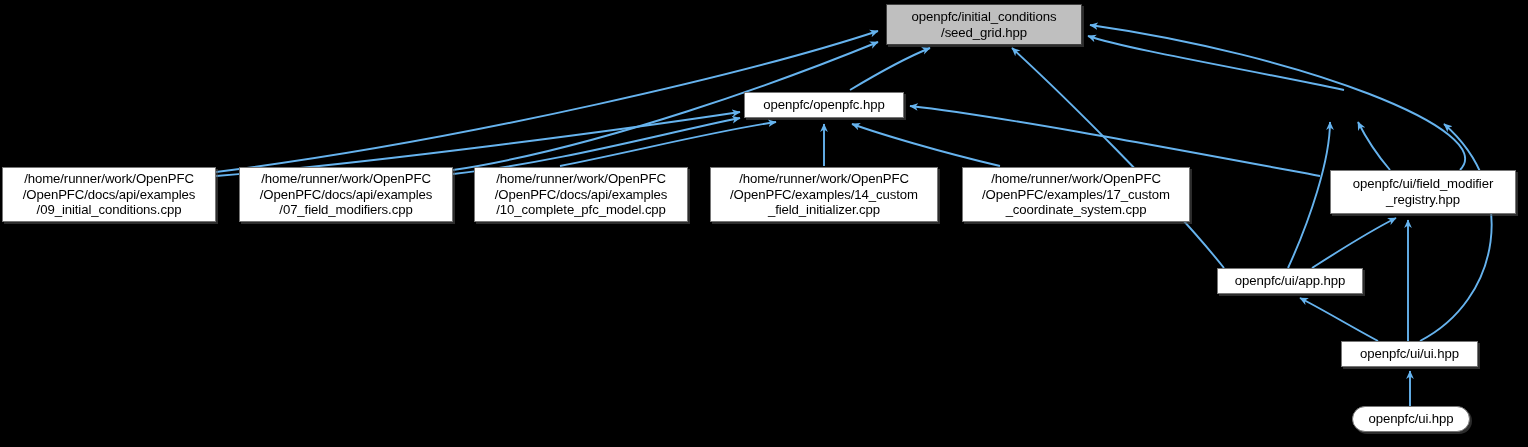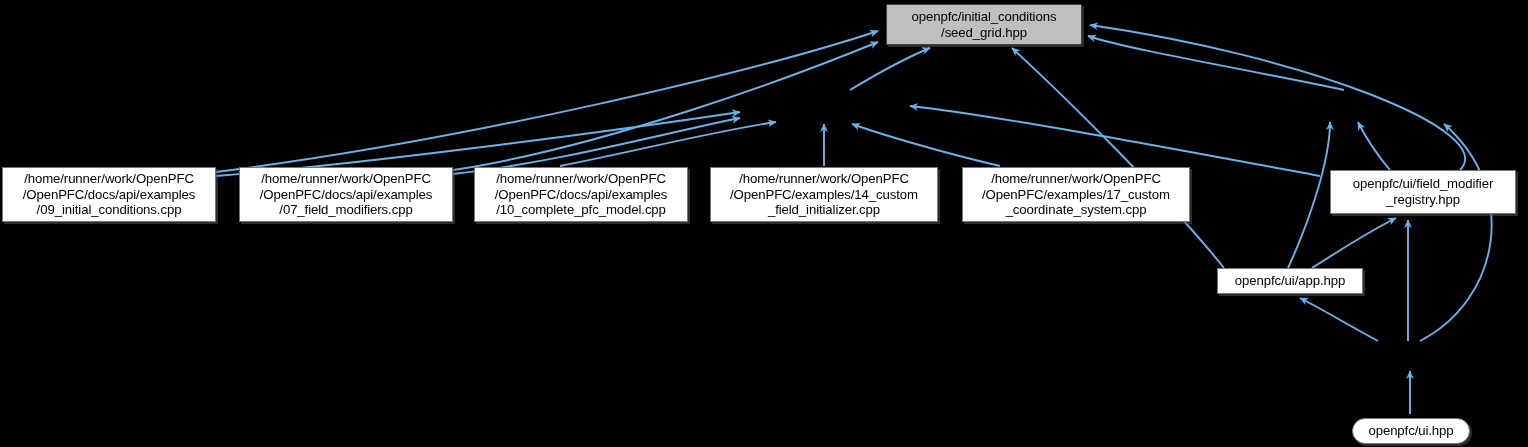--- a/index.html
+++ b/index.html
@@ -72,20 +72,23 @@
 
       <path d="M1410,414 L1410,371"></path>
     </g>
   </svg>
 
   <div class="node-box root" style="left:886px;top:4px;width:196px;height:41px;">
     <span class="node-label">openpfc/initial_conditions
 /seed_grid.hpp</span>
   </div>
 
+  <div class="node-box" style="left:744px;top:92px;width:160px;height:26px;">
+    <span class="node-label">openpfc/openpfc.hpp</span>
+  </div>
 
 
   <div class="node-box" style="left:2px;top:167px;width:214px;height:55px;">
     <span class="node-label">/home/runner/work/OpenPFC
 /OpenPFC/docs/api/examples
 /09_initial_conditions.cpp</span>
   </div>
 
   <div class="node-box" style="left:239px;top:167px;width:214px;height:55px;">
     <span class="node-label">/home/runner/work/OpenPFC
@@ -113,18 +116,21 @@
 
   <div class="node-box" style="left:1314px;top:170px;width:186px;height:44px;margin-left:16px;">
     <span class="node-label">openpfc/ui/field_modifier
 _registry.hpp</span>
   </div>
 
   <div class="node-box" style="left:1217px;top:268px;width:146px;height:26px;">
     <span class="node-label">openpfc/ui/app.hpp</span>
   </div>
 
+  <div class="node-box" style="left:1341px;top:341px;width:137px;height:26px;">
+    <span class="node-label">openpfc/ui/ui.hpp</span>
+  </div>
 
-  <div class="node-box" style="left:1352px;top:418px;width:118px;height:26px;border-radius:13px;">
+  <div class="node-box" style="left:1352px;top:406px;width:118px;height:26px;border-radius:13px;">
     <span class="node-label">openpfc/ui.hpp</span>
   </div>
 
 </div>
 
 </body></html>

